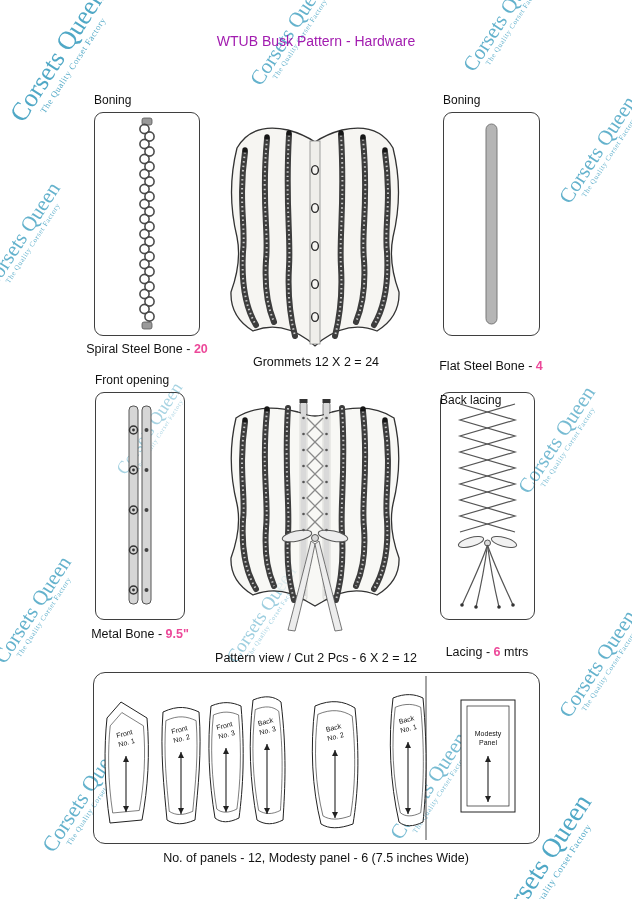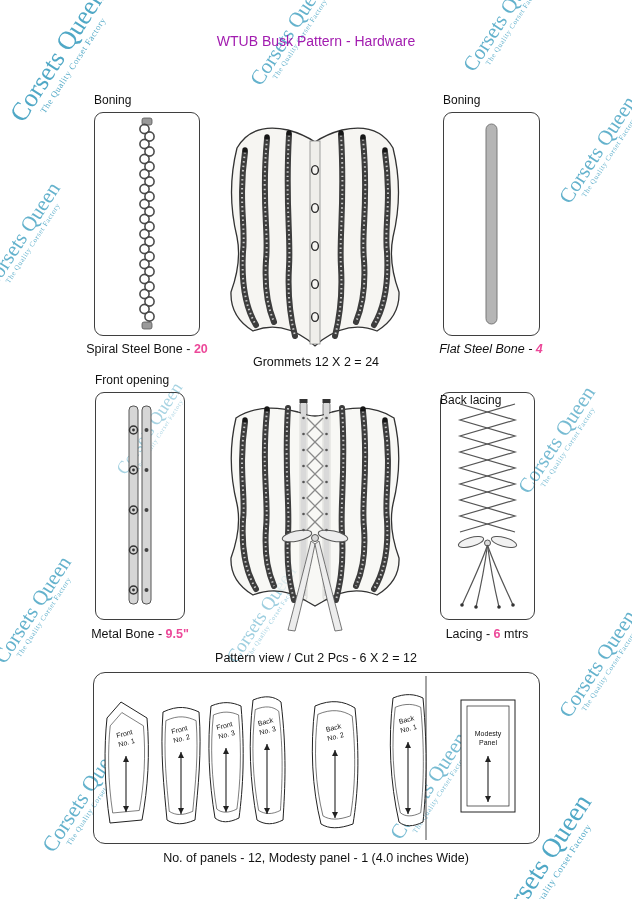--- a/index.html
+++ b/index.html
@@ -150,21 +150,21 @@
       <ellipse cx="115" cy="205" rx="3.4" ry="4.4"></ellipse>
     </g>
   </svg>
   <div class="abs caption" style="left:166px;top:355px;width:300px;">Grommets 12 X 2 = 24</div>
 
   <div class="abs panel-label" style="left:443px;top:93px;width:97px;">Boning</div>
   <div class="box" style="left:443px;top:112px;width:97px;height:224px;"></div>
   <svg class="figure" style="left:443px;top:112px;" width="97" height="224" viewBox="0 0 97 224">
     <rect x="43" y="12" width="11" height="200" rx="5.5" fill="#b5b5b5" stroke="#787878" stroke-width="1"></rect>
   </svg>
-  <div class="abs caption" style="left:391px;top:342px;width:200px;font-style:italic;">
+  <div class="abs caption" style="left:391px;top:359px;width:200px;">
     <span>Flat Steel Bone - </span><span class="red">4</span><span></span>
   </div>
 
   <div class="abs panel-label" style="left:95px;top:373px;width:90px;">Front opening</div>
   <div class="box" style="left:95px;top:392px;width:90px;height:228px;"></div>
   <svg class="figure" style="left:95px;top:392px;" width="90" height="228" viewBox="0 0 90 228">
     <rect x="34" y="14" width="9" height="198" rx="4" fill="#d6d6d6" stroke="#555" stroke-width="1"></rect>
     <rect x="47" y="14" width="9" height="198" rx="4" fill="#d6d6d6" stroke="#555" stroke-width="1"></rect>
     <g stroke="#333" stroke-width="1.5" fill="none">
       <circle cx="38.5" cy="38" r="4"></circle>
@@ -269,21 +269,21 @@
       <path d="M47.5,153 C55,175 65,195 73,213"></path>
       <path d="M47.5,153 C51,180 55,198 59,215"></path>
     </g>
     <g fill="#333">
       <circle cx="22" cy="213" r="1.8"></circle>
         <circle cx="36" cy="215" r="1.8"></circle>
         <circle cx="59" cy="215" r="1.8"></circle>
         <circle cx="73" cy="213" r="1.8"></circle>
     </g>
   </svg>
-  <div class="abs caption" style="left:387px;top:627px;width:200px;">
+  <div class="abs caption" style="left:387px;top:645px;width:200px;">
     <span>Lacing  - </span><span class="red">6</span><span> mtrs</span>
   </div>
 
   <div class="abs caption" style="left:116px;top:651px;width:400px;">Pattern view / Cut 2 Pcs - 6 X 2 = 12</div>
   <div class="box" style="left:93px;top:672px;width:447px;height:172px;border-radius:12px;"></div>
   <svg class="figure" style="left:93px;top:672px;" width="447" height="172" viewBox="0 0 447 172" font-family="Liberation Sans, sans-serif">
     <line x1="333" y1="4" x2="333" y2="168" stroke="#333" stroke-width="0.9"></line>
 
     <g>
       <path d="M28,30 L54,46 C57,82 55,116 49,148 L17,151 C11,112 11,74 14,46 Z" fill="#fff" stroke="#222" stroke-width="1"></path>
@@ -377,15 +377,15 @@
         <text x="395" y="73">Panel</text>
       </g>
       <g>
           <line x1="395" y1="84" x2="395" y2="130" stroke="#222" stroke-width="1.1"></line>
         <polygon points="392,90 395,84 398,90" fill="#222"></polygon>
           <polygon points="392,124 395,130 398,124" fill="#222"></polygon>
         </g>
     </g>
   </svg>
 
-  <div class="abs caption" style="left:116px;top:851px;width:400px;">No. of panels - 12, Modesty panel - 1 (4.0 inches Wide)</div>
+  <div class="abs caption" style="left:116px;top:851px;width:400px;">No. of panels - 12, Modesty panel - 6 (7.5 inches Wide)</div>
 
 </div>
 
 </body></html>

